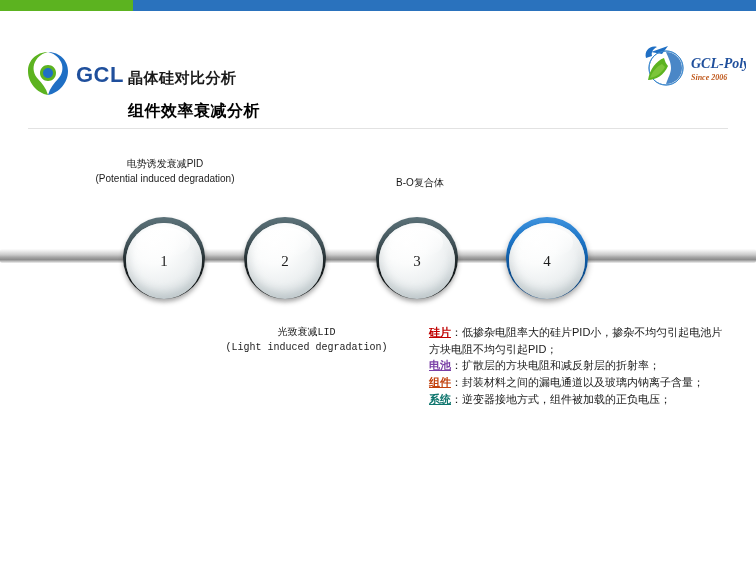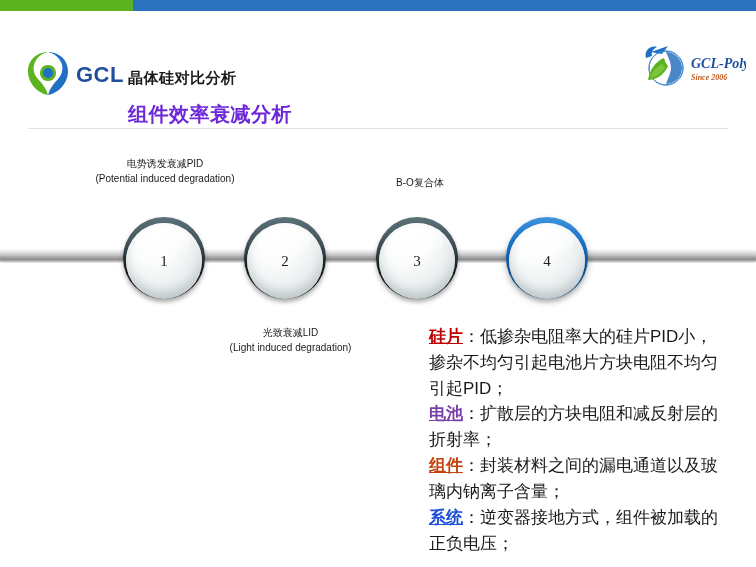--- a/index.html
+++ b/index.html
@@ -82,23 +82,23 @@
     font-size: 15px;
     font-weight: bold;
     color: #1a1a1a;
     letter-spacing: 0.5px;
     white-space: nowrap;
   }
   .title-sub {
     position: absolute;
     left: 128px;
     top: 90px;
-    font-size: 20px;
+    font-size: 16px;
     font-weight: bold;
-    color: #6d28d9;
+    color: #000000;
     letter-spacing: 0.5px;
     white-space: nowrap;
   }
 
   
   .rail {
     position: absolute;
     left: 0;
     top: 249px;
     width: 756px;
@@ -174,41 +174,41 @@
   .lbl {
     position: absolute;
     font-size: 10px;
     color: #1a1a1a;
     line-height: 1.45;
     text-align: center;
     white-space: nowrap;
   }
   .lbl-pid   { left: 40px;  top: 157px; width: 250px; }
   .lbl-bo    { left: 340px; top: 176px; width: 160px; }
-  .lbl-lid   { left: 188px; top: 326px; width: 205px; }
+  .lbl-lid   { left: 204px; top: 326px; width: 205px; font-family: Liberation Mono, monospace; }
 
   
   .details {
     position: absolute;
     left: 429px;
     top: 324px;
     width: 296px;
-    font-size: 17px;
+    font-size: 11px;
     line-height: 1.52;
     color: #1a1a1a;
   }
   .details p { margin: 0; }
   .tag {
     font-weight: bold;
     text-decoration: underline;
   }
   .tag-wafer  { color: #c00000; }
   .tag-cell   { color: #7a3fa6; margin-top: 28px; }
   .tag-module { color: #c2410c; }
-  .tag-system { color: #1d4ed8; }
+  .tag-system { color: #0f766e; }
 </style>
 </head>
 <body>
 
 <div id="slide">
 
   <div class="topbar topbar-green"></div>
   <div class="topbar topbar-blue"></div>
 
   <div class="header">

